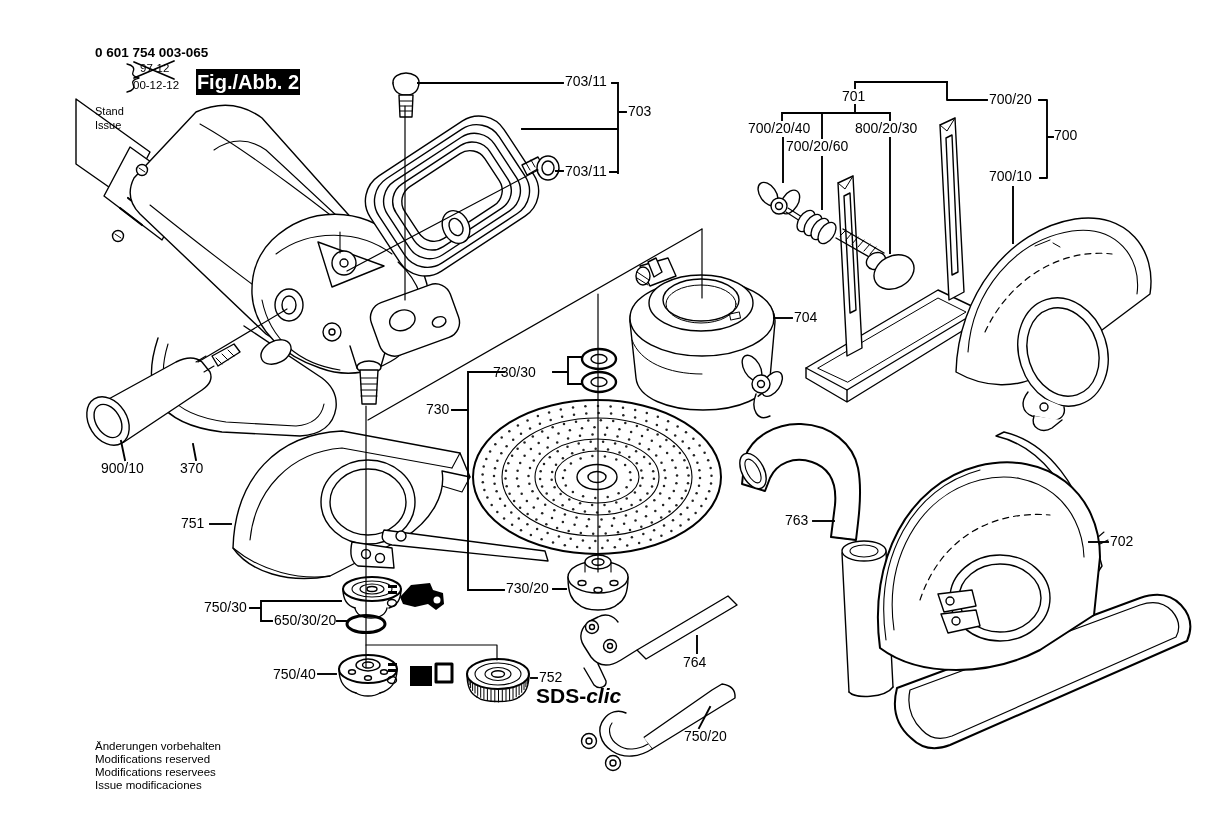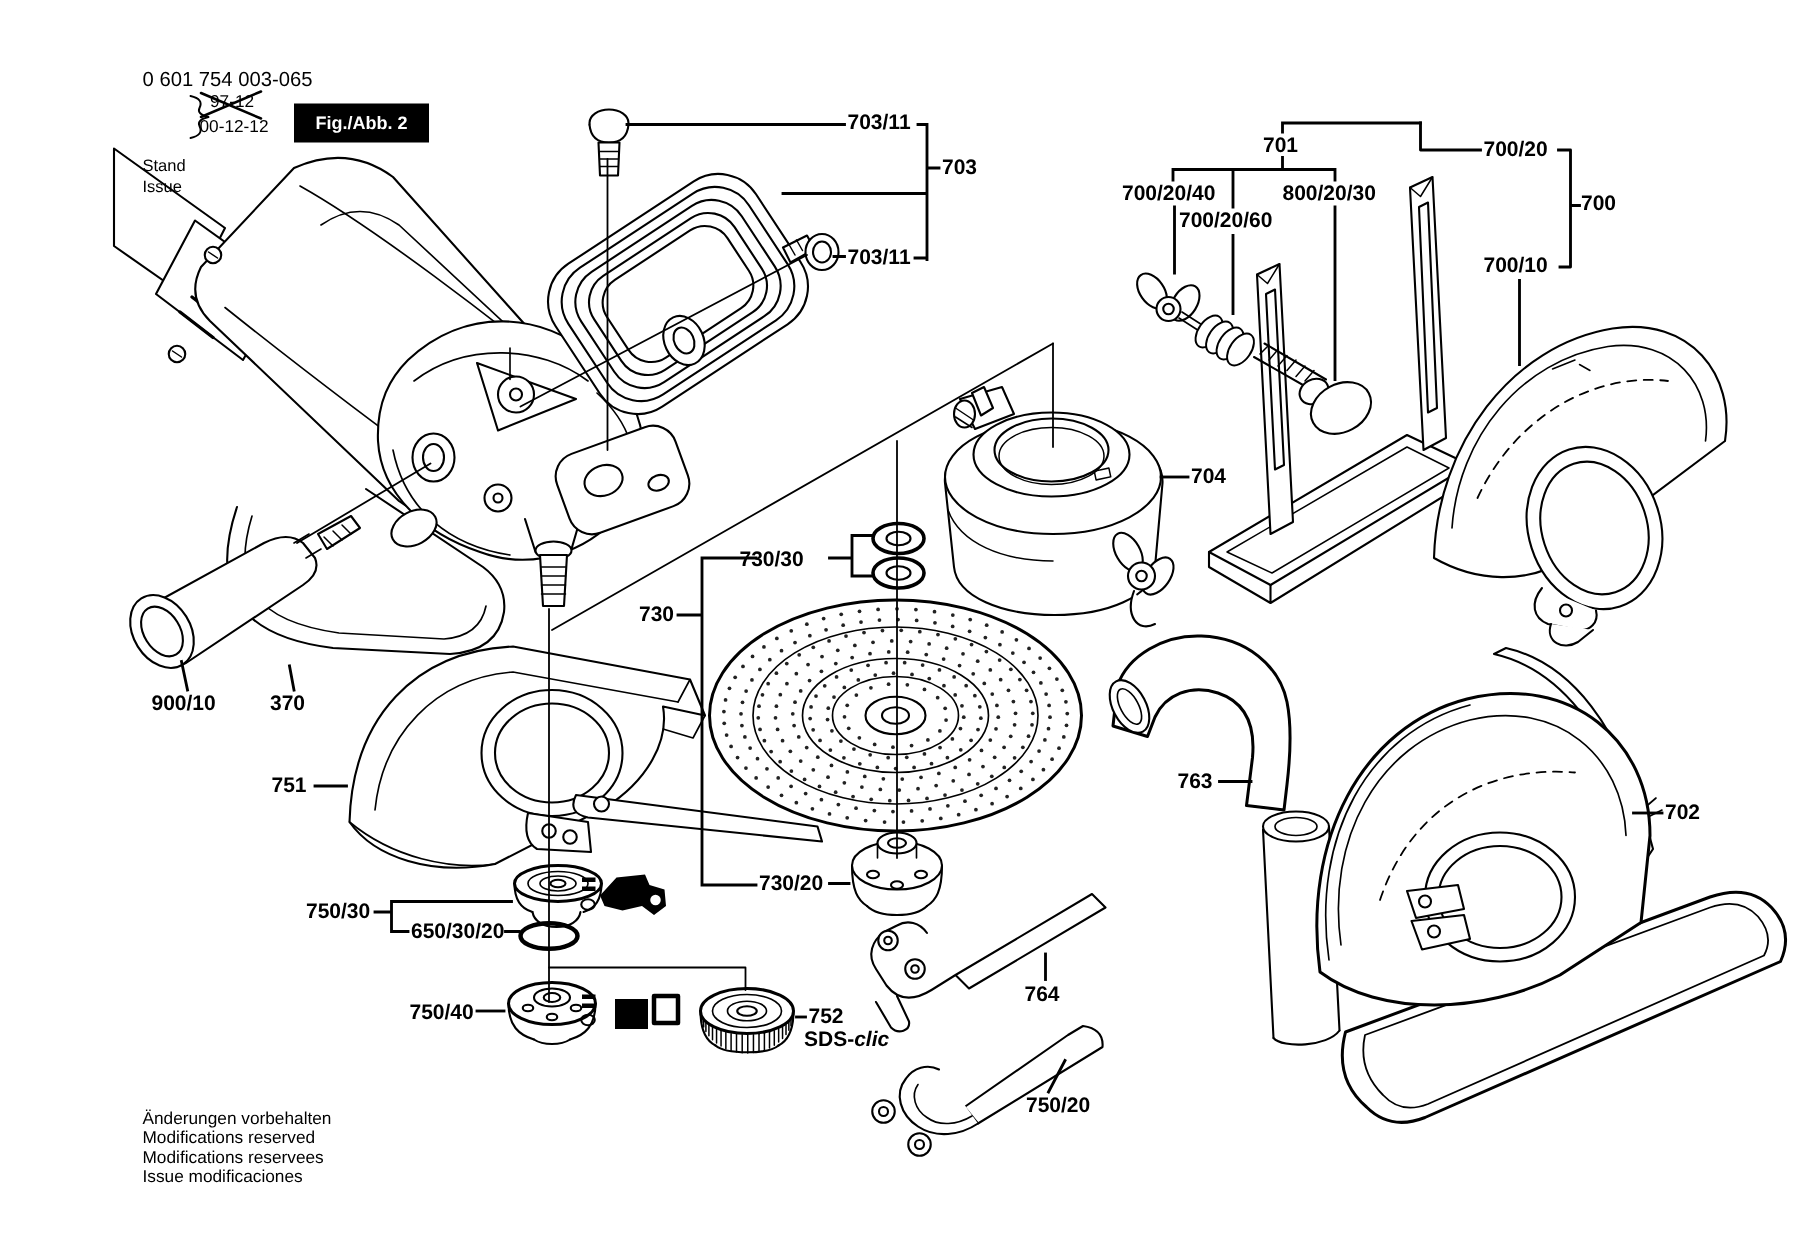--- a/index.html
+++ b/index.html
@@ -1,26 +1,26 @@
 <!DOCTYPE html>
 <html><head>
 <meta charset="utf-8">
 <style>
   html,body{margin:0;padding:0;background:#fff;}
   #page{position:relative;width:1207px;height:826px;background:#fff;overflow:hidden;
         font-family:"Liberation Sans",sans-serif;color:#000;}
   #art{position:absolute;left:0;top:0;}
-  .pl{position:absolute;font-weight:bold;font-size:14px;line-height:14px;white-space:nowrap;}
-  .hdr-pn{position:absolute;left:95px;top:45px;font-weight:normal;font-size:13.5px;}
+  .pl{position:absolute;font-weight:normal;font-size:14px;line-height:14px;white-space:nowrap;}
+  .hdr-pn{position:absolute;left:95px;top:45px;font-weight:bold;font-size:13.5px;}
   .hdr-sm{position:absolute;font-size:11px;line-height:11.5px;margin-top:40px;}
   .hdr-date{position:absolute;font-size:11.5px;line-height:11.5px;}
-  .figbox{position:absolute;left:196px;top:69px;width:90px;height:26px;background:#000;color:#fff;
-          font-weight:bold;font-size:12px;display:flex;align-items:center;justify-content:center;}
+  .figbox{position:absolute;left:196px;top:69px;width:104px;height:26px;background:#000;color:#fff;
+          font-weight:bold;font-size:20px;display:flex;align-items:center;justify-content:center;}
   .ftr{position:absolute;left:95px;font-size:11.5px;line-height:13px;margin-top:16px;}
-  .sds{position:absolute;font-weight:bold;font-size:14px;white-space:nowrap;}
+  .sds{position:absolute;font-weight:bold;font-size:21px;white-space:nowrap;}
   .sds .it{font-style:italic;}
 </style>
 </head>
 <body>
 
 <div id="page">
 
 <svg id="art" width="1207" height="826" viewBox="0 0 1207 826" fill="none" stroke="#000" stroke-width="1.4" stroke-linecap="round" stroke-linejoin="round">
 
   <g>

